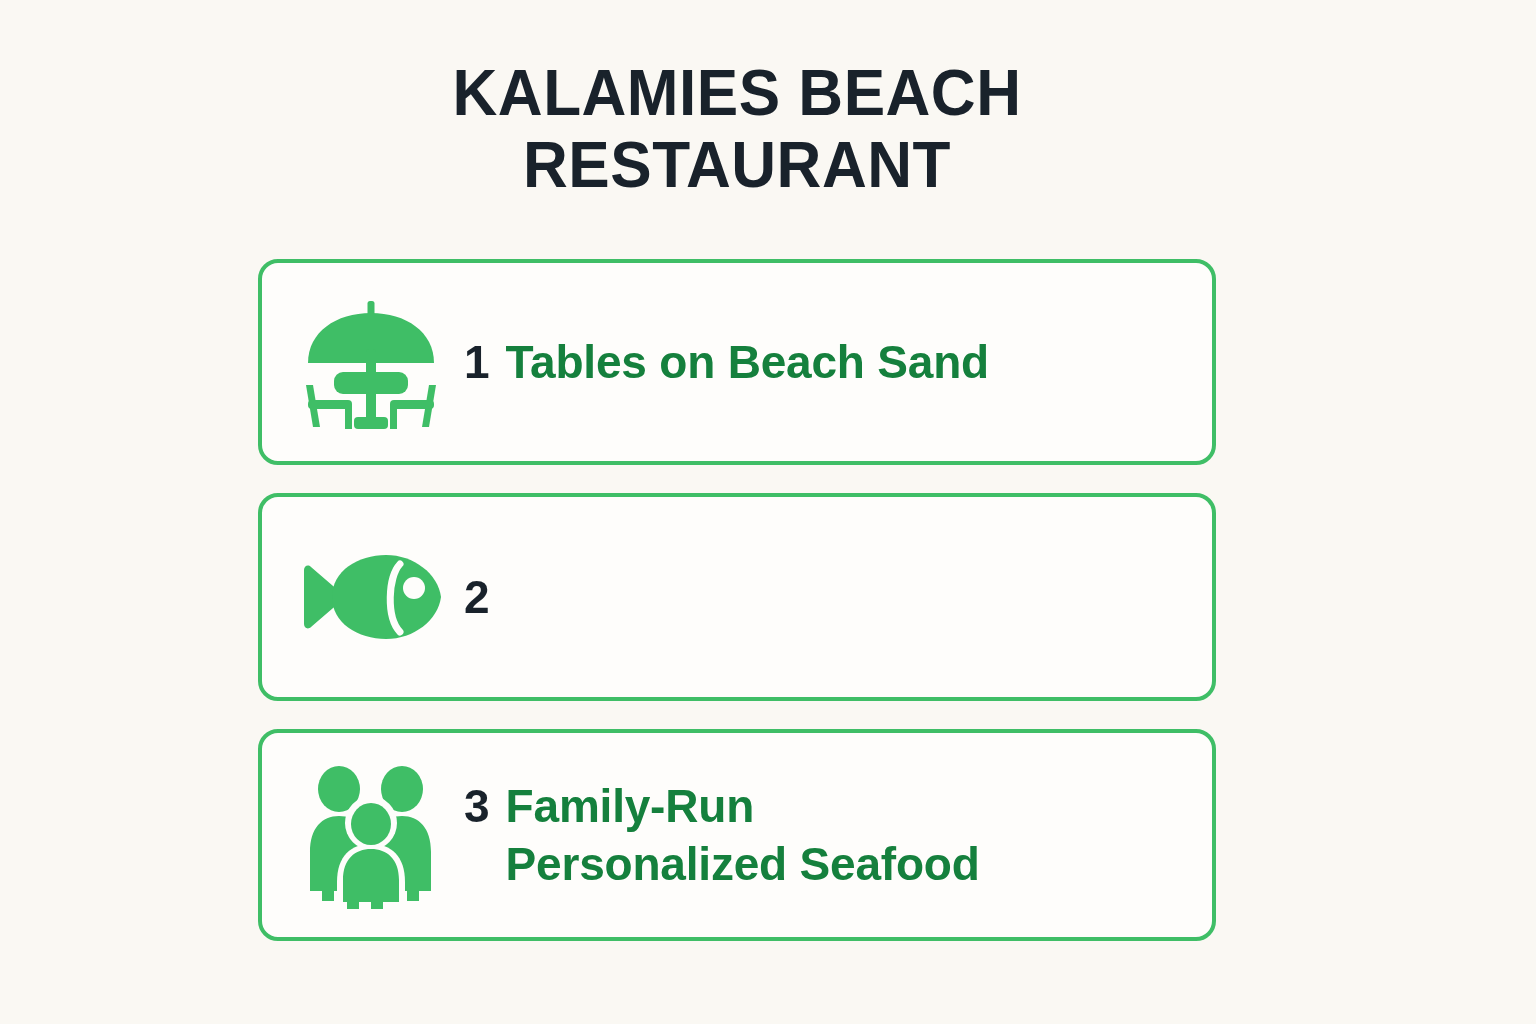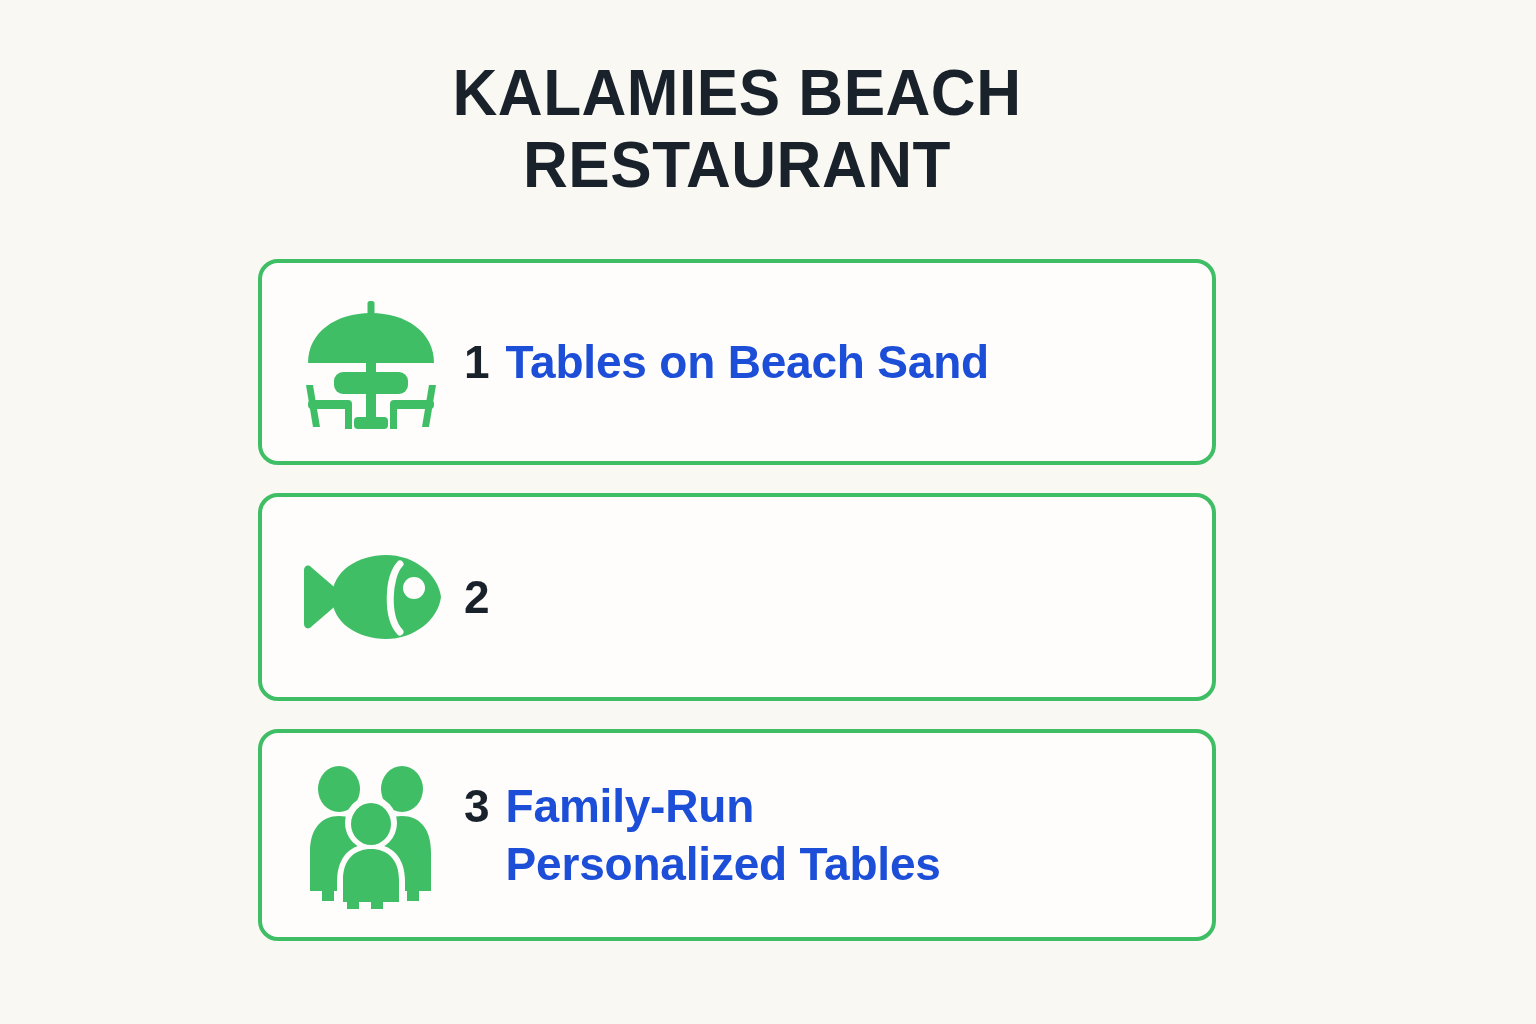--- a/index.html
+++ b/index.html
@@ -91,21 +91,21 @@
     line-height: 58px;
     color: #19222B;
     margin-right: 16px;
     flex: 0 0 auto;
   }
 
   .card-text {
     font-weight: bold;
     font-size: 46px;
     line-height: 58px;
-    color: #1d4ed8;
+    color: #15803d;
     white-space: pre-line;
     letter-spacing: -0.2px;
   }
 </style>
 </head>
 <body>
 
 <div class="page">
 
   <div class="title-block">
@@ -192,18 +192,18 @@
 
             <ellipse cx="75" cy="64" rx="20" ry="21"></ellipse>
 
             <path d="M47 120 C47 99 59 89 75 89 C91 89 103 99 103 120 L103 142 L87 142 L87 149 L75 149 L75 142 L63 142 L63 149 L51 149 L51 142 L47 142 Z"></path>
           </g>
         </svg>
       </div>
       <div class="card-body">
         <span class="card-number">3</span>
         <span class="card-text">Family-Run
-Personalized Tables</span>
+Personalized Seafood</span>
       </div>
     </div>
 
   </div>
 </div>
 
 </body></html>

